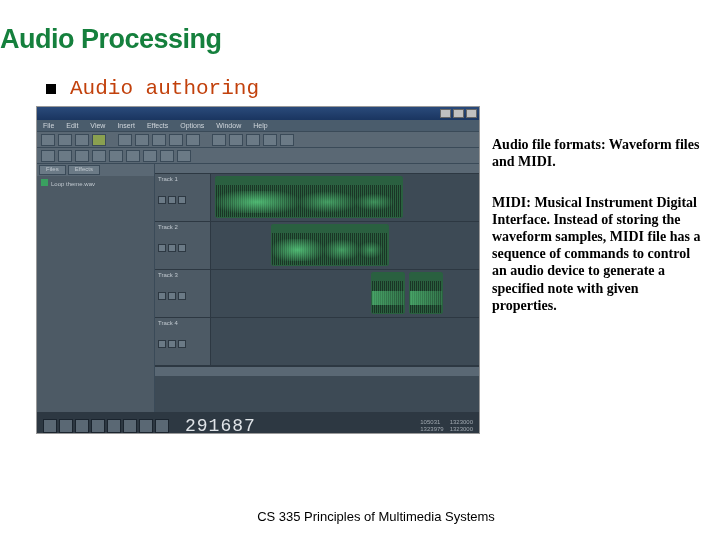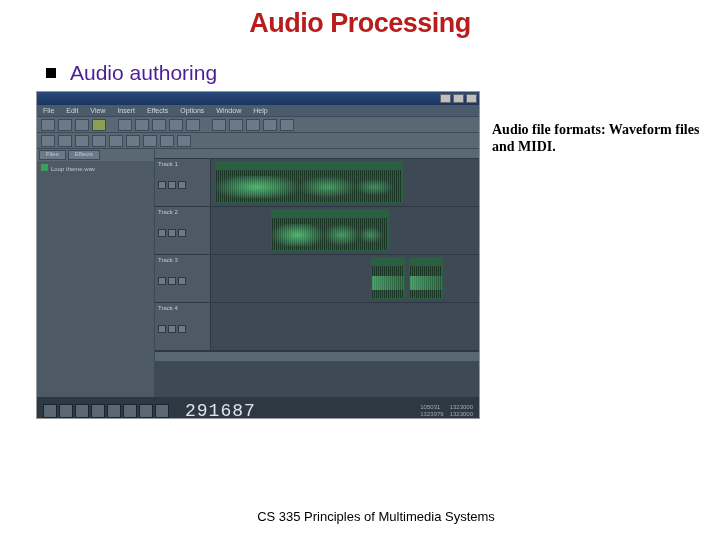--- a/index.html
+++ b/index.html
@@ -1,21 +1,21 @@
 <!DOCTYPE html>
 <html><head>
 <meta charset="utf-8">
 <style>
   * { margin: 0; padding: 0; box-sizing: border-box; }
   body { width: 720px; height: 540px; font-family: Arial, sans-serif; background: #fff; position: relative; }
   .slide { width: 720px; height: 540px; position: relative; }
-  .title { font-family: "Arial Black", Arial, sans-serif; font-weight: 900; font-size: 27px; color: #b91c1c; text-align: center; padding-top: 8px; letter-spacing: -0.5px; }
+  .title { font-family: "Arial Black", Arial, sans-serif; font-weight: 900; font-size: 27px; color: #15803d; text-align: left; padding-top: 24px; letter-spacing: -0.5px; }
   .bullet-row { display: flex; align-items: center; margin: 22px 0 6px 46px; }
   .bullet-square { width: 10px; height: 10px; background: #000; margin-right: 14px; flex-shrink: 0; }
-  .bullet-text { font-size: 21px; color: #4c1d95; font-family: Liberation Sans, sans-serif; }
+  .bullet-text { font-size: 21px; color: #c2410c; font-family: Liberation Mono, monospace; }
   .content-row { display: flex; margin: 4px 0 0 36px; }
   .screenshot-box { width: 444px; height: 328px; background: #701a75; border: 1px solid #999; position: relative; overflow: hidden; }
   .desc-col { margin-left: 12px; padding-top: 30px; font-family: "Times New Roman", Times, serif; font-size: 14px; line-height: 1.22; color: #000; width: 210px; font-weight: bold; }
   .desc-p1 { margin-bottom: 24px; }
   .footer { position: absolute; bottom: 16px; left: 16px; width: 100%; text-align: center; font-size: 13px; color: #000; }
 
   
   .win-titlebar { height: 13px; background: linear-gradient(#2a4a7a, #1a3560); display: flex; justify-content: flex-end; align-items: center; padding: 0 2px; gap: 2px; }
   .win-btn { width: 11px; height: 9px; background: #c0c0c0; border: 1px solid #666; }
   .menubar { height: 12px; background: #4a5c6c; border-bottom: 1px solid #3a4a58; display: flex; gap: 12px; padding: 0 6px; font-size: 7px; color: #d0d6dc; align-items: center; }
@@ -267,18 +267,19 @@
     </div>
 
     <div class="statusbar">
       <span>Playing</span>
       <span style="margin-left:auto">44100 · 32-bit Mixing · 15.1 M</span>
     </div>
   </div>
 
   <div class="desc-col">
     <div class="desc-p1">Audio file formats: Waveform files and MIDI.</div>
+    <div>MIDI: Musical Instrument Digital Interface. Instead of storing the waveform samples, MIDI file has a sequence of commands to control an audio device to generate a specified note with given properties.</div>
   </div>
 </div>
 
 <div class="footer">CS 335 Principles of Multimedia Systems</div>
 
 </div>
 
 </body></html>

